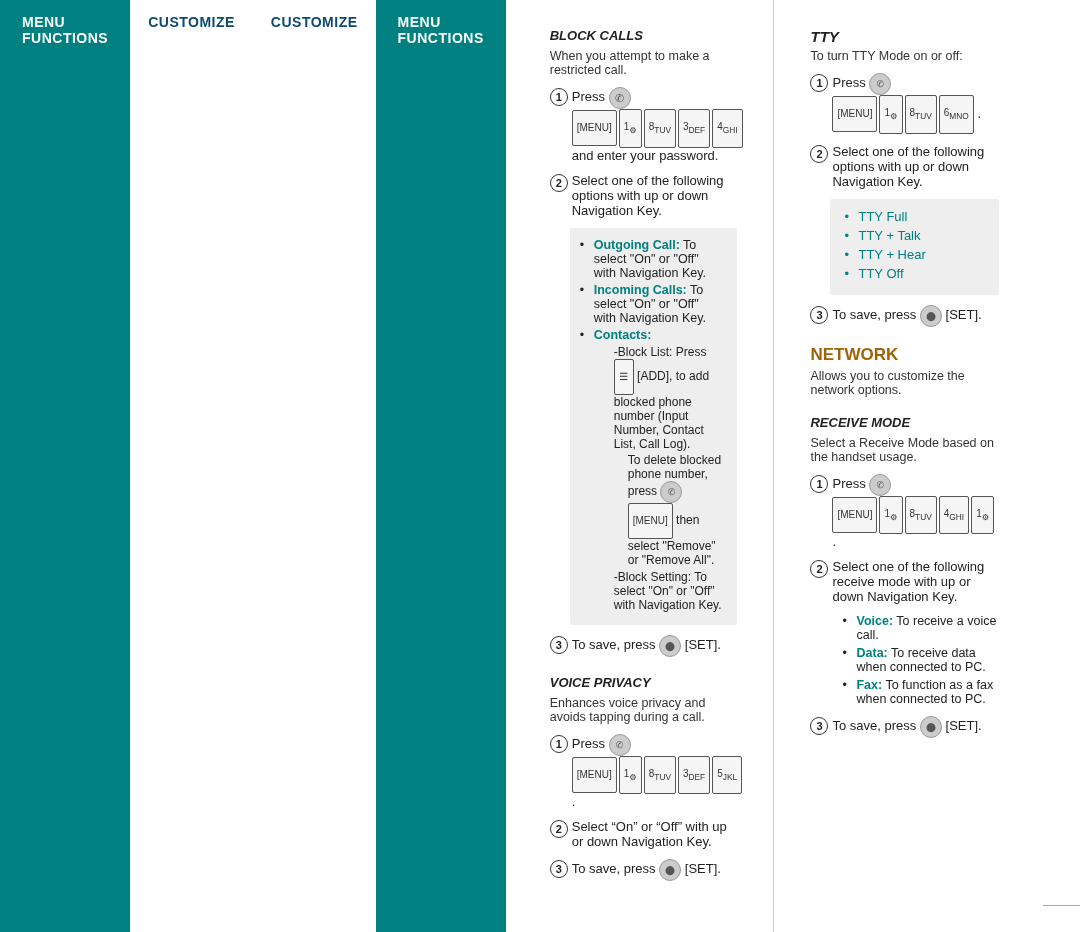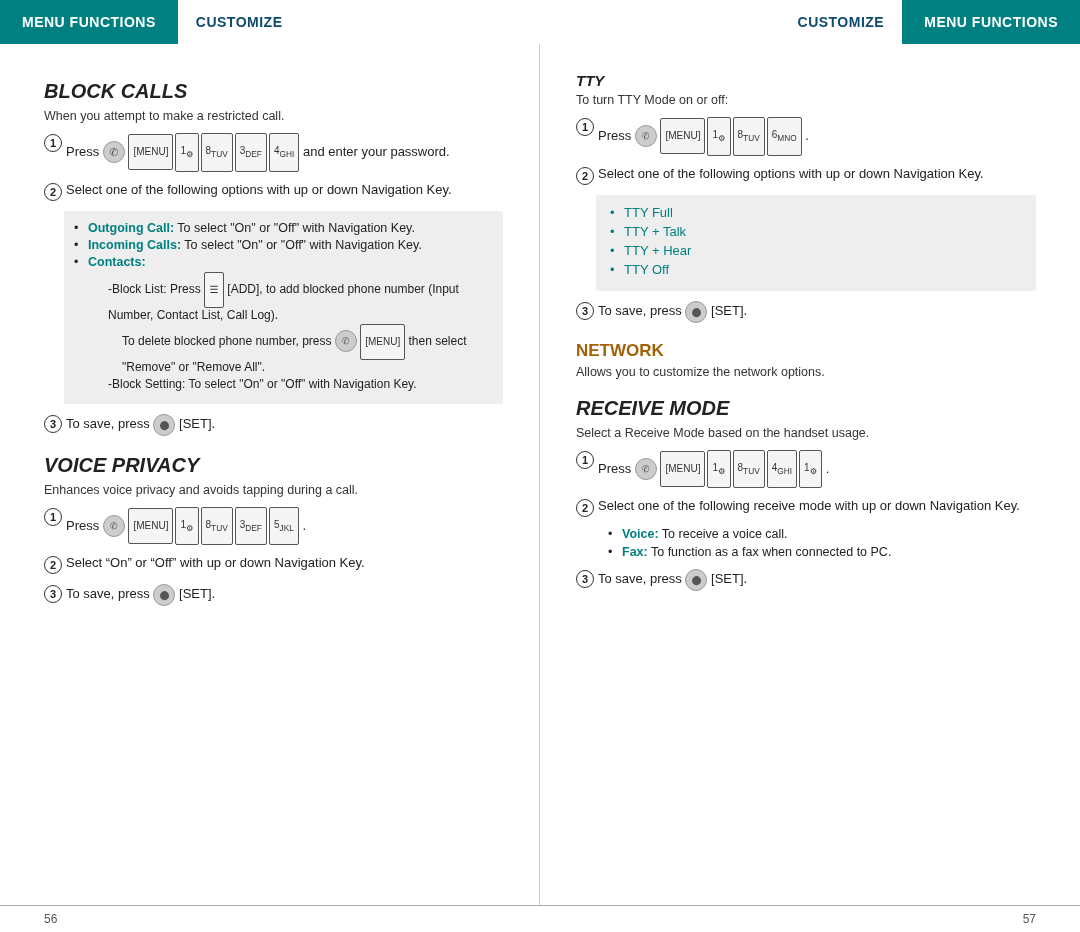--- a/index.html
+++ b/index.html
@@ -7,21 +7,21 @@
       font-family: Arial, sans-serif;
       font-size: 13px;
       background: #fff;
       color: #222;
       width: 1080px;
       height: 932px;
       overflow: hidden;
     }
     .page-container {
       display: flex;
-      flex-direction: column;
+      flex-direction: row;
       height: 100%;
     }
     .header-bar {
       display: flex;
       width: 100%;
     }
     .left-header {
       width: 50%;
       display: flex;
       align-items: stretch;
@@ -57,25 +57,25 @@
     .left-col {
       width: 50%;
       padding: 28px 36px 20px 44px;
       border-right: 1px solid #ccc;
     }
     .right-col {
       width: 50%;
       padding: 28px 44px 20px 36px;
     }
     .section-title {
-      font-size: 20px;
+      font-size: 13px;
       font-weight: bold;
       font-style: italic;
       margin-bottom: 6px;
-      margin-top: 8px;
+      margin-top: 0;
     }
     .section-subtitle {
       font-size: 12.5px;
       margin-bottom: 10px;
       color: #333;
     }
     .network-title {
       font-size: 17px;
       font-weight: bold;
       color: #a16207;
@@ -408,20 +408,21 @@
           </div>
         </div>
 
         <div class="step">
           <span class="circled-num">2</span>
           <div class="step-content">Select one of the following receive mode with up or down Navigation Key.</div>
         </div>
 
         <ul class="bullet-list" style="margin-left: 36px;">
           <li><b>Voice:</b> To receive a voice call.</li>
+          <li><b>Data:</b> To receive data when connected to PC.</li>
           <li><b>Fax:</b> To function as a fax when connected to PC.</li>
         </ul>
 
         <div class="step" style="margin-top:10px;">
           <span class="circled-num">3</span>
           <div class="step-content">
             <span>To save, press </span>
             <span class="key-round" style="font-size:9px;">⬤</span>
             <span> [SET].</span>
           </div>

